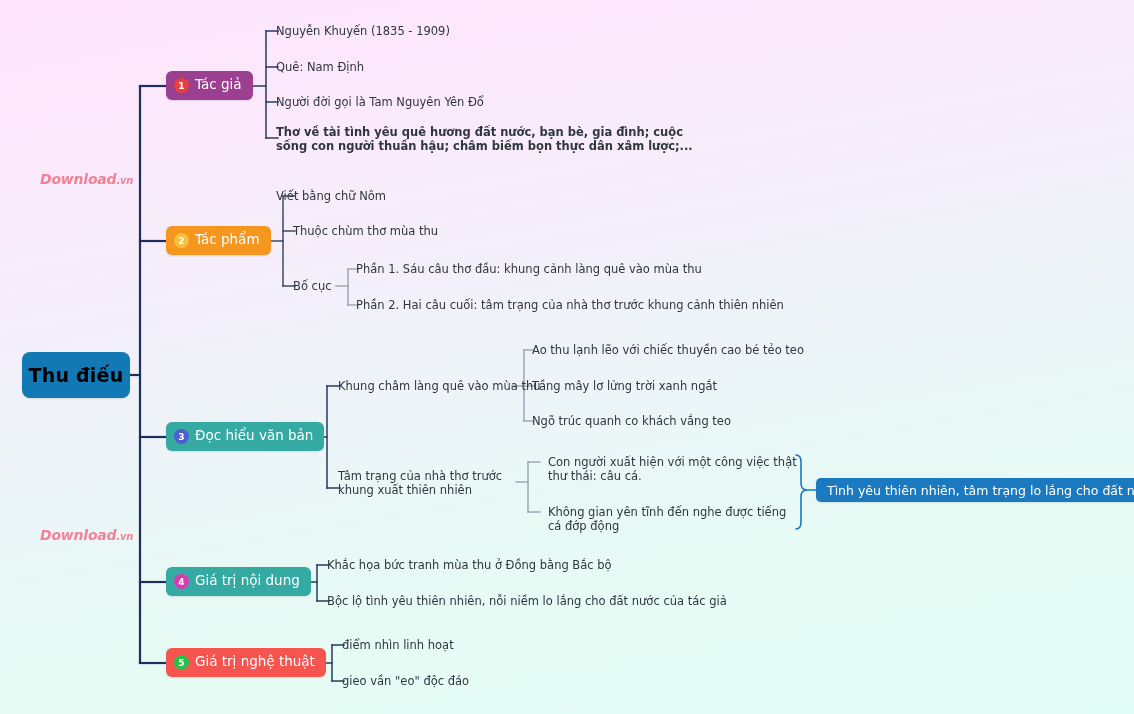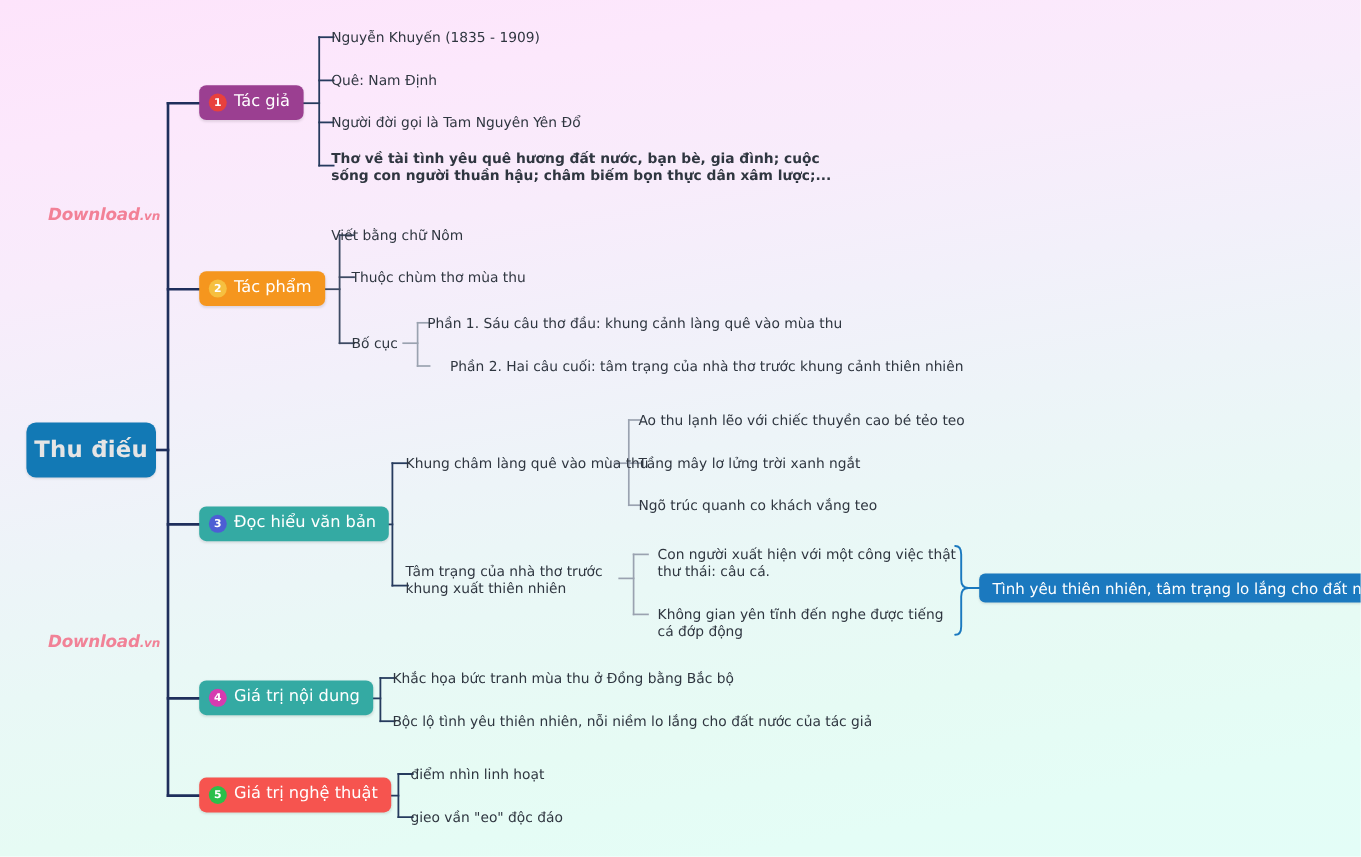--- a/index.html
+++ b/index.html
@@ -55,21 +55,21 @@
     position: absolute;
     left: 22px;
     top: 352px;
     width: 108px;
     height: 46px;
     background: #1279b5;
     border-radius: 8px;
     display: flex;
     align-items: center;
     justify-content: center;
-    color: #e5e5e5;
+    color: #000000;
     font-size: 19px;
     font-weight: bold;
     letter-spacing: 0.2px;
     box-shadow: 0 1px 2px rgba(0,0,0,0.10);
   }
 
   
   .l1-node {
     position: absolute;
     height: 29px;
@@ -233,21 +233,21 @@
   <div class="l1-node" style="left:166px; top:226px; background:#f5961e;">
     <span class="badge" style="background:#f6c040;">2</span>
     <span class="lbl">Tác phẩm</span>
   </div>
 
   <div class="leaf" style="left:276px; top:189px;">Viết bằng chữ Nôm</div>
   <div class="leaf" style="left:293px; top:224px;text-align:center;">Thuộc chùm thơ mùa thu</div>
   <div class="leaf" style="left:293px; top:279px;">Bố cục</div>
 
   <div class="leaf" style="left:356px; top:262px;">Phần 1. Sáu câu thơ đầu: khung cảnh làng quê vào mùa thu</div>
-  <div class="leaf" style="left:356px; top:298px;margin-left:19px;">Phần 2. Hai câu cuối: tâm trạng của nhà thơ trước khung cảnh thiên nhiên</div>
+  <div class="leaf" style="left:356px; top:298px;">Phần 2. Hai câu cuối: tâm trạng của nhà thơ trước khung cảnh thiên nhiên</div>
 
   <div class="l1-node" style="left:166px; top:422px; background:#34aaa3;">
     <span class="badge" style="background:#4d5ed4;">3</span>
     <span class="lbl">Đọc hiểu văn bản</span>
   </div>
 
   <div class="leaf" style="left:338px; top:379px;">Khung châm làng quê vào mùa thu</div>
   <div class="leaf" style="left:532px; top:343px;">Ao thu lạnh lẽo với chiếc thuyền cao bé tẻo teo</div>
   <div class="leaf" style="left:532px; top:379px;">Tầng mây lơ lửng trời xanh ngắt</div>
   <div class="leaf" style="left:532px; top:414px;">Ngõ trúc quanh co khách vắng teo</div>

